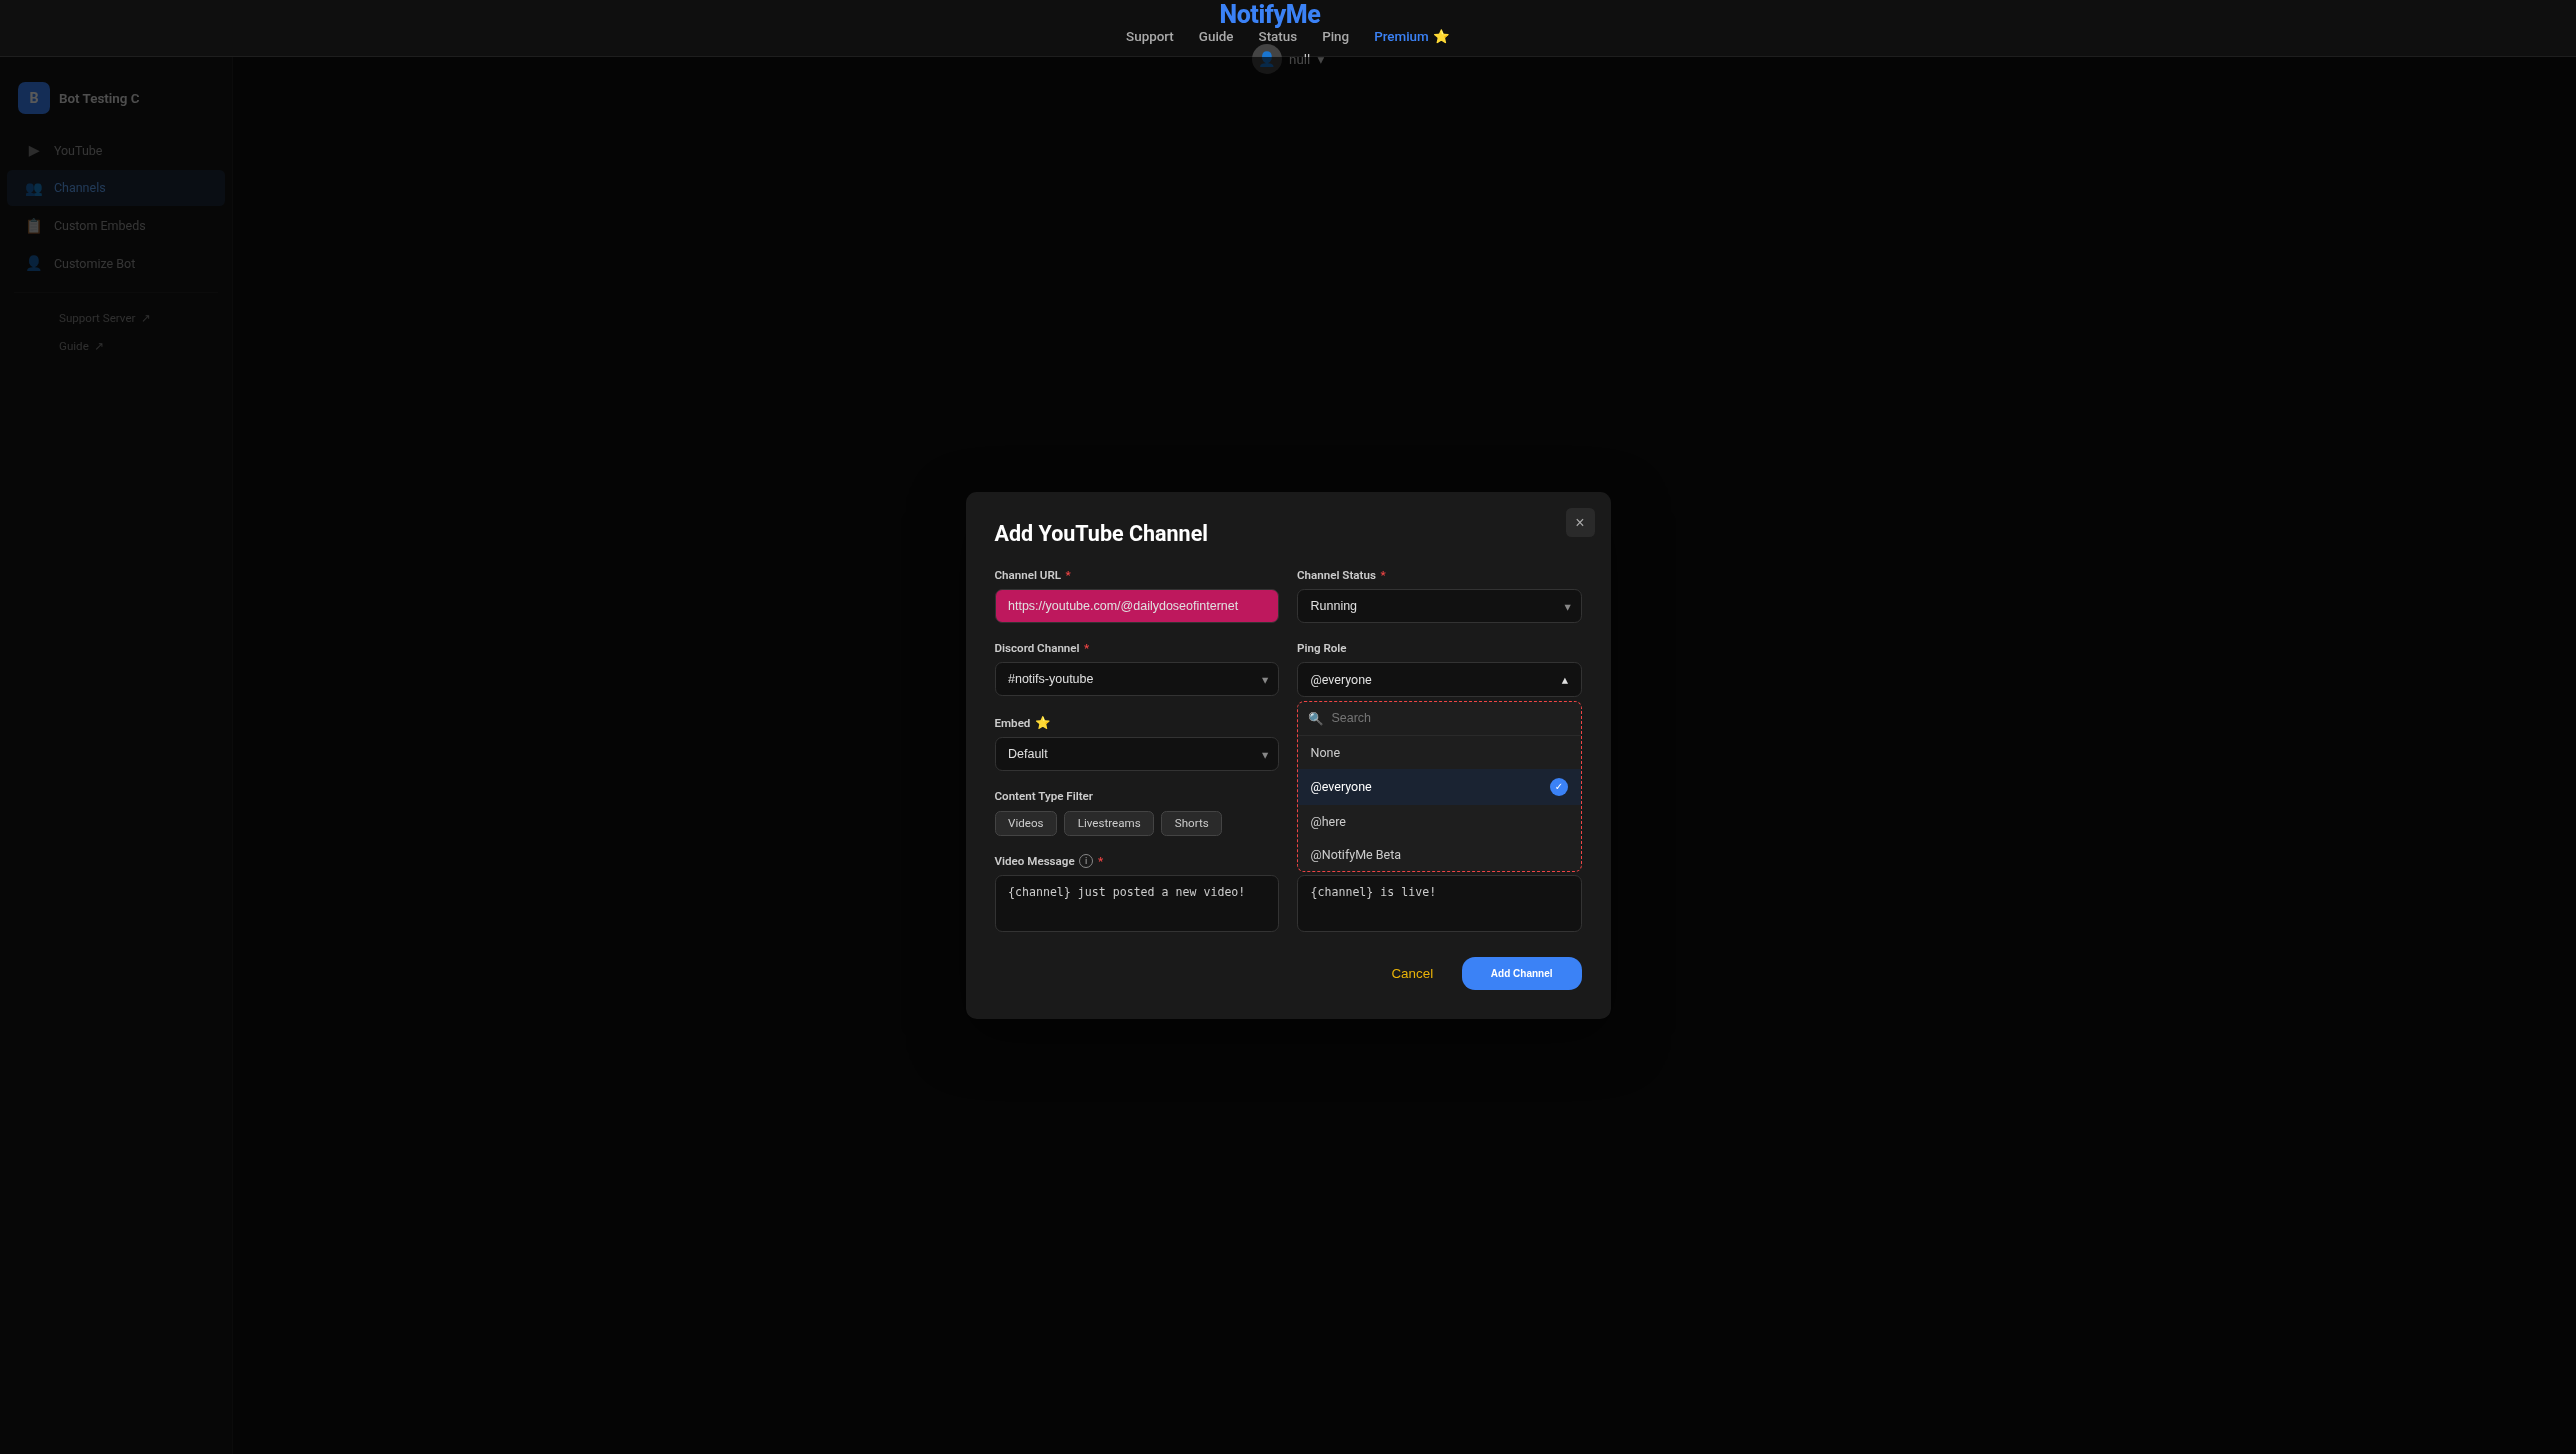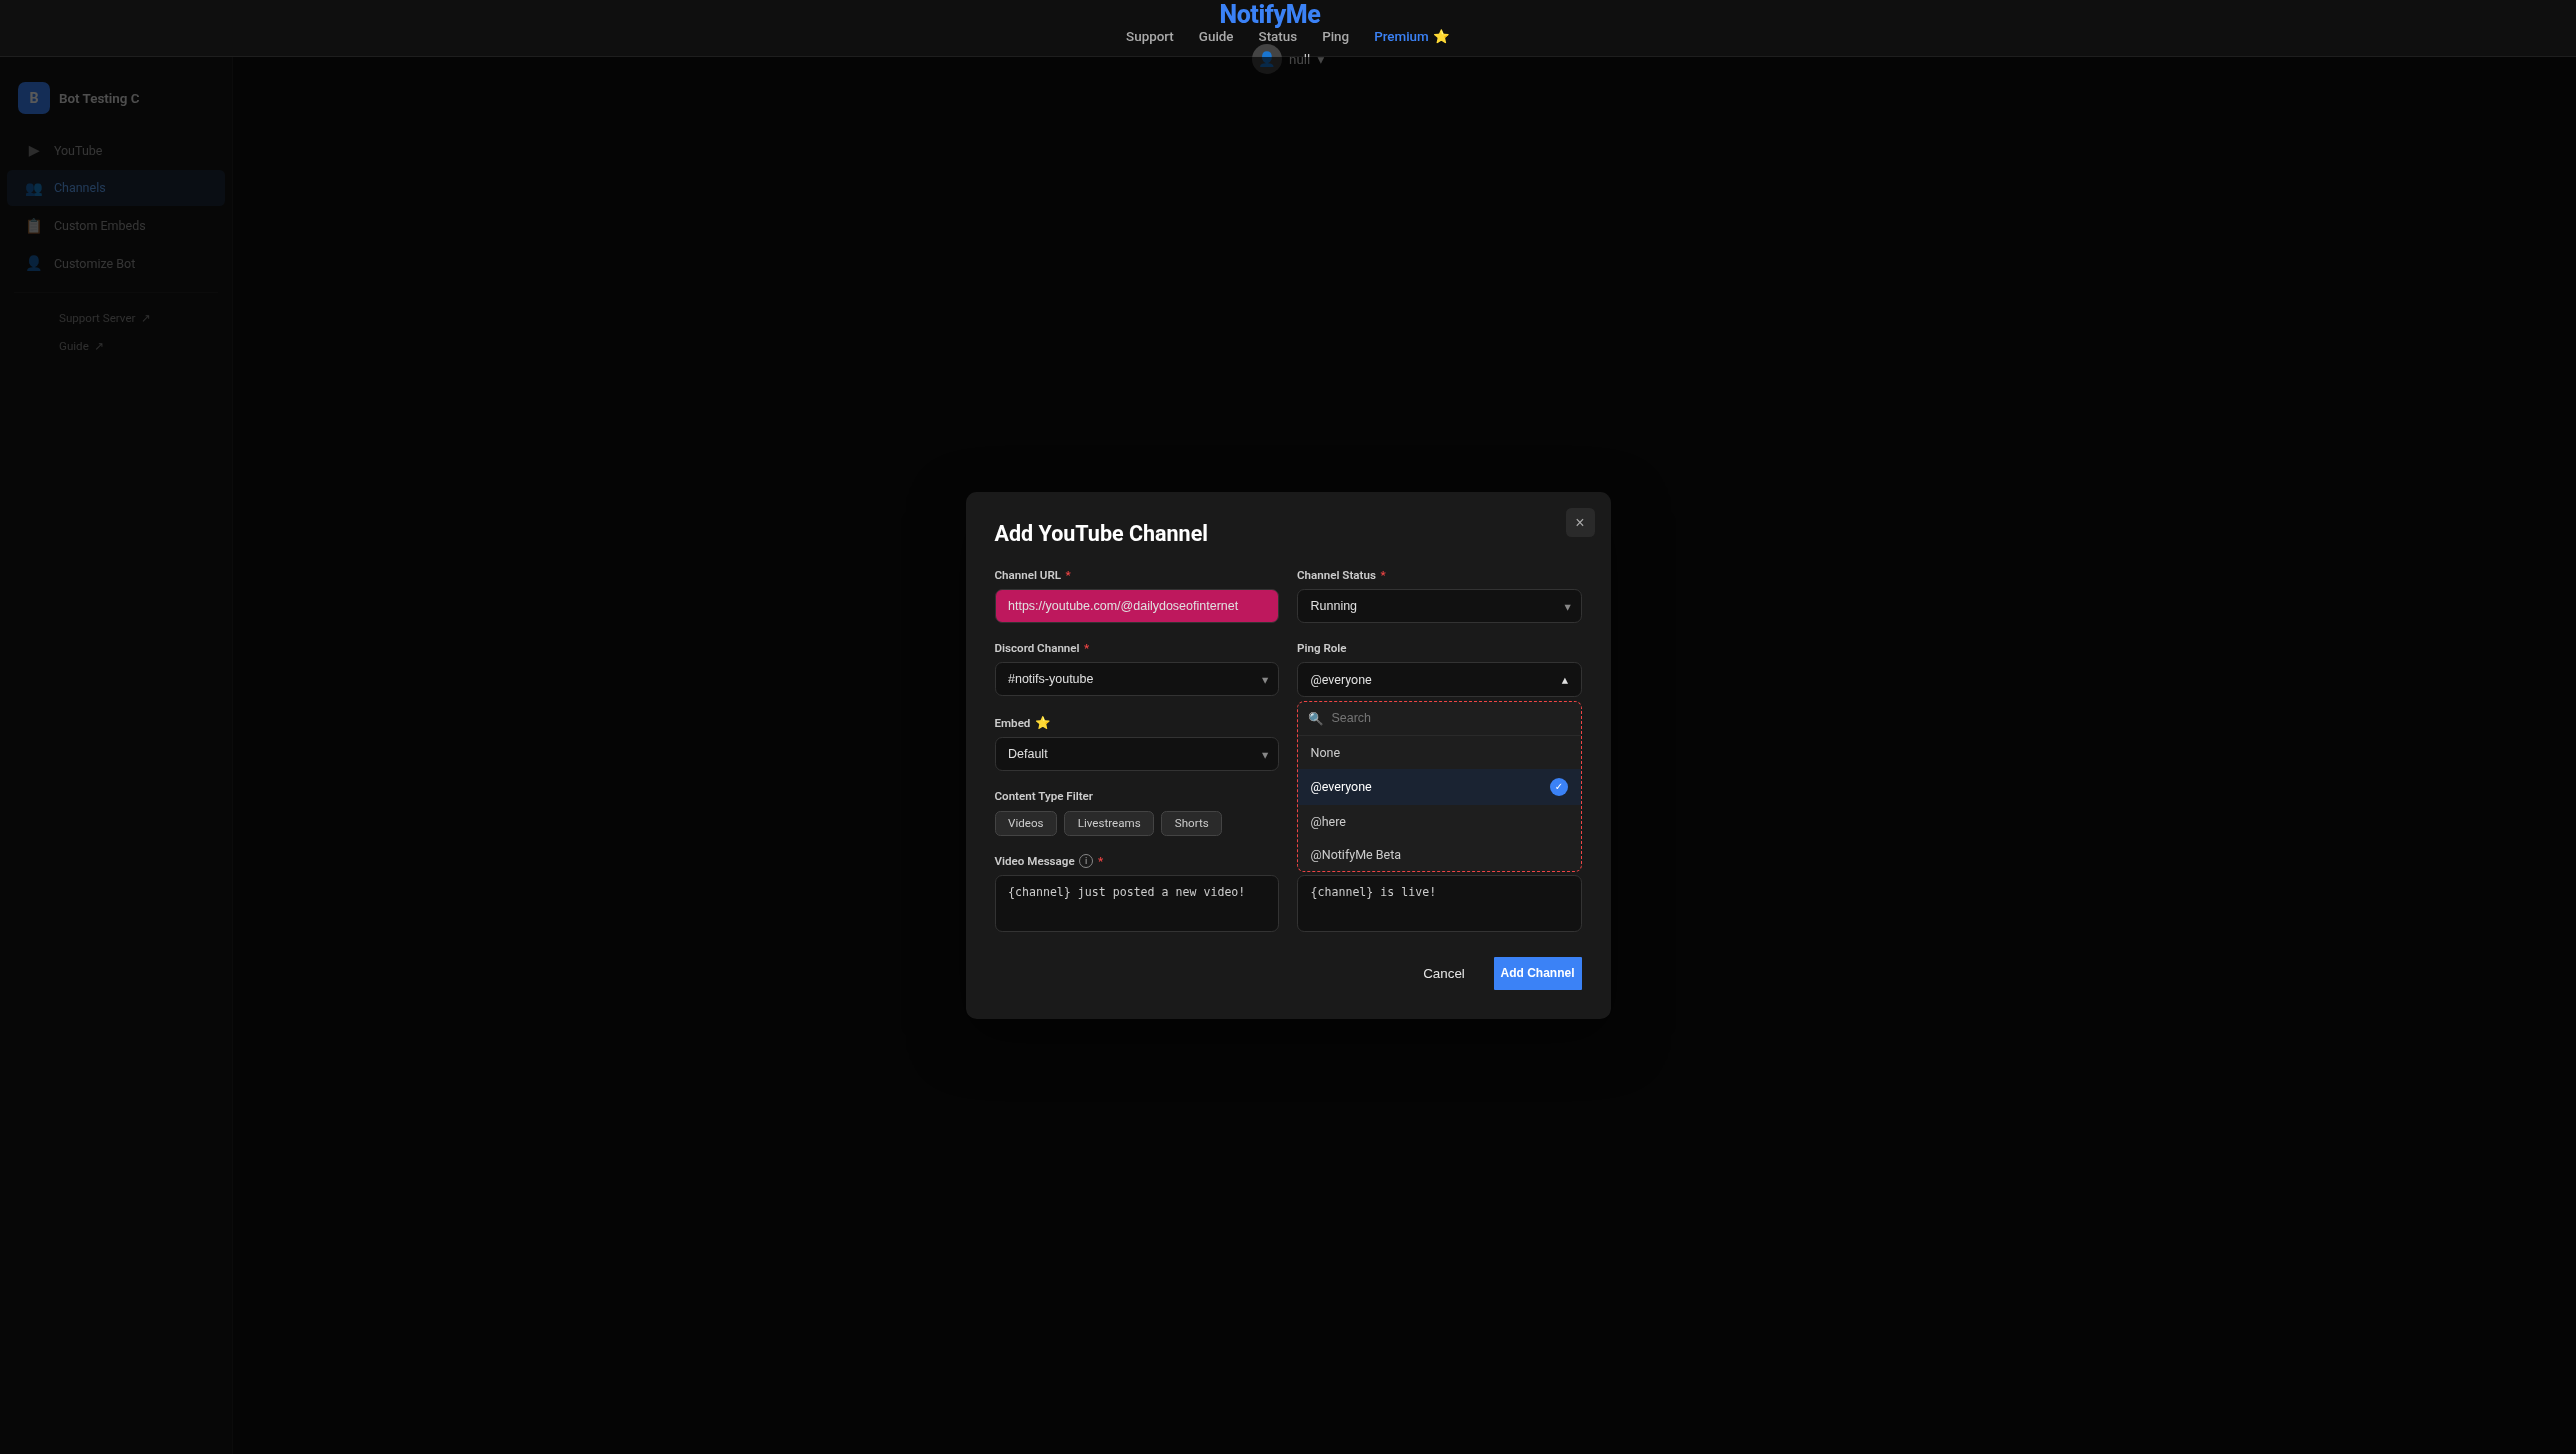--- a/index.html
+++ b/index.html
@@ -337,35 +337,35 @@
     
     .modal-actions {
       display: flex;
       justify-content: flex-end;
       gap: 10.7px;
       margin-top: 21.5px;
     }
     .btn-cancel {
       background: transparent;
       border: none;
-      color: #e5e5e5;
+      color: #eab308;
       font-size: 13.4px;
       cursor: pointer;
       padding: 9px 18px;
       border-radius: 7.2px;
     }
     .btn-primary {
       background: #3b82f6;
       border: none;
       color: #fff;
-      font-size: 12px;
+      font-size: 10px;
       font-weight: 600;
       cursor: pointer;
-      padding: 9px 7px;
-      border-radius: 1px;
+      padding: 9px 29px;
+      border-radius: 13px;
     }
 
     
     .info-icon {
       width: 14.3px;
       height: 14.3px;
       border-radius: 50%;
       border: 0.9px solid #888;
       display: inline-flex;
       align-items: center;

